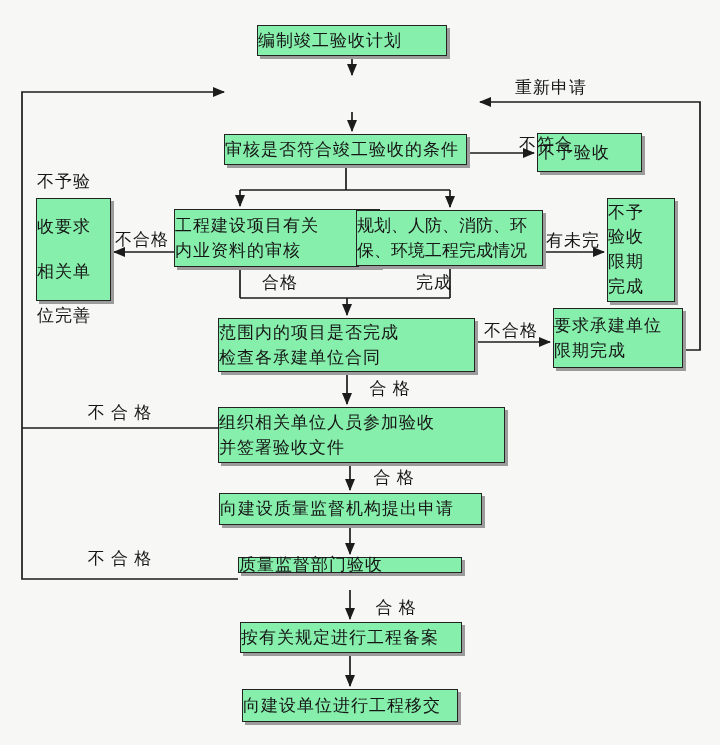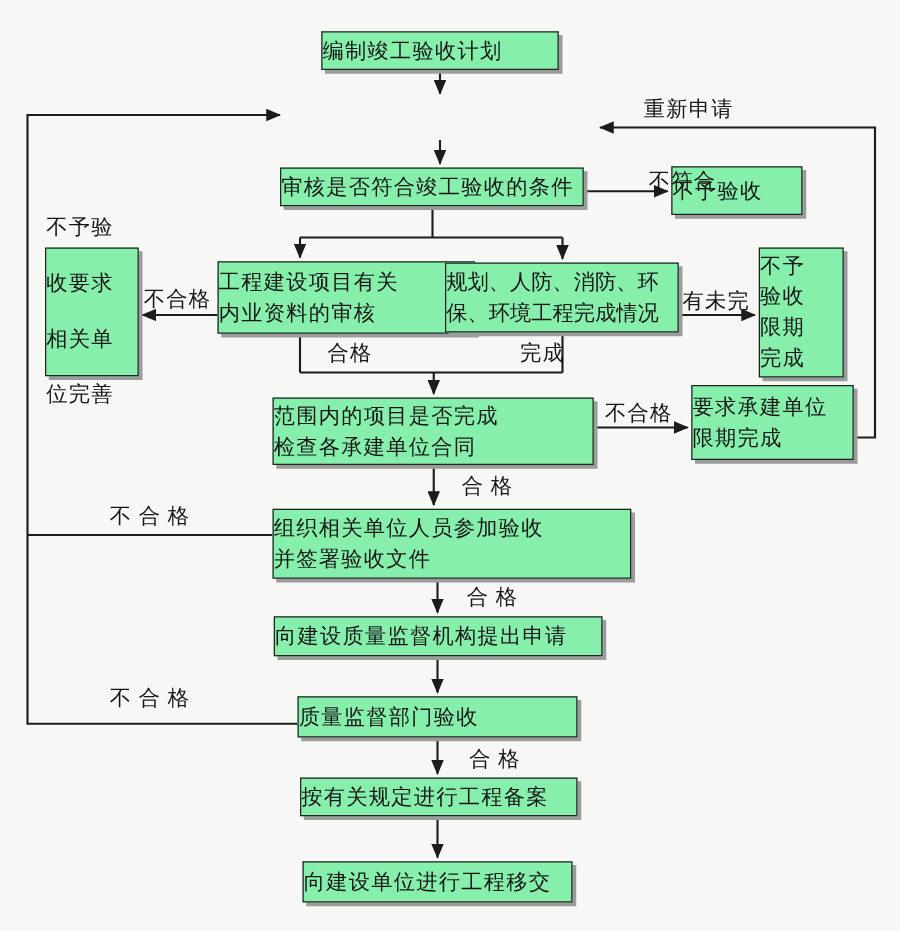--- a/index.html
+++ b/index.html
@@ -105,21 +105,21 @@
 
   <div class="node" style="left:218px;top:407px;width:287px;height:56px;">
     <div>组织相关单位人员参加验收</div>
     <div>并签署验收文件</div>
   </div>
 
   <div class="node" style="left:219px;top:493px;width:263px;height:32px;">
     <div>向建设质量监督机构提出申请</div>
   </div>
 
-  <div class="node" style="left:238px;top:557px;width:224px;height:33px;">
+  <div class="node" style="left:238px;top:557px;width:224px;height:16px;">
     <div>质量监督部门验收</div>
   </div>
 
   <div class="node" style="left:240px;top:622px;width:222px;height:31px;">
     <div>按有关规定进行工程备案</div>
   </div>
 
   <div class="node" style="left:242px;top:689px;width:216px;height:33px;">
     <div>向建设单位进行工程移交</div>
   </div>

